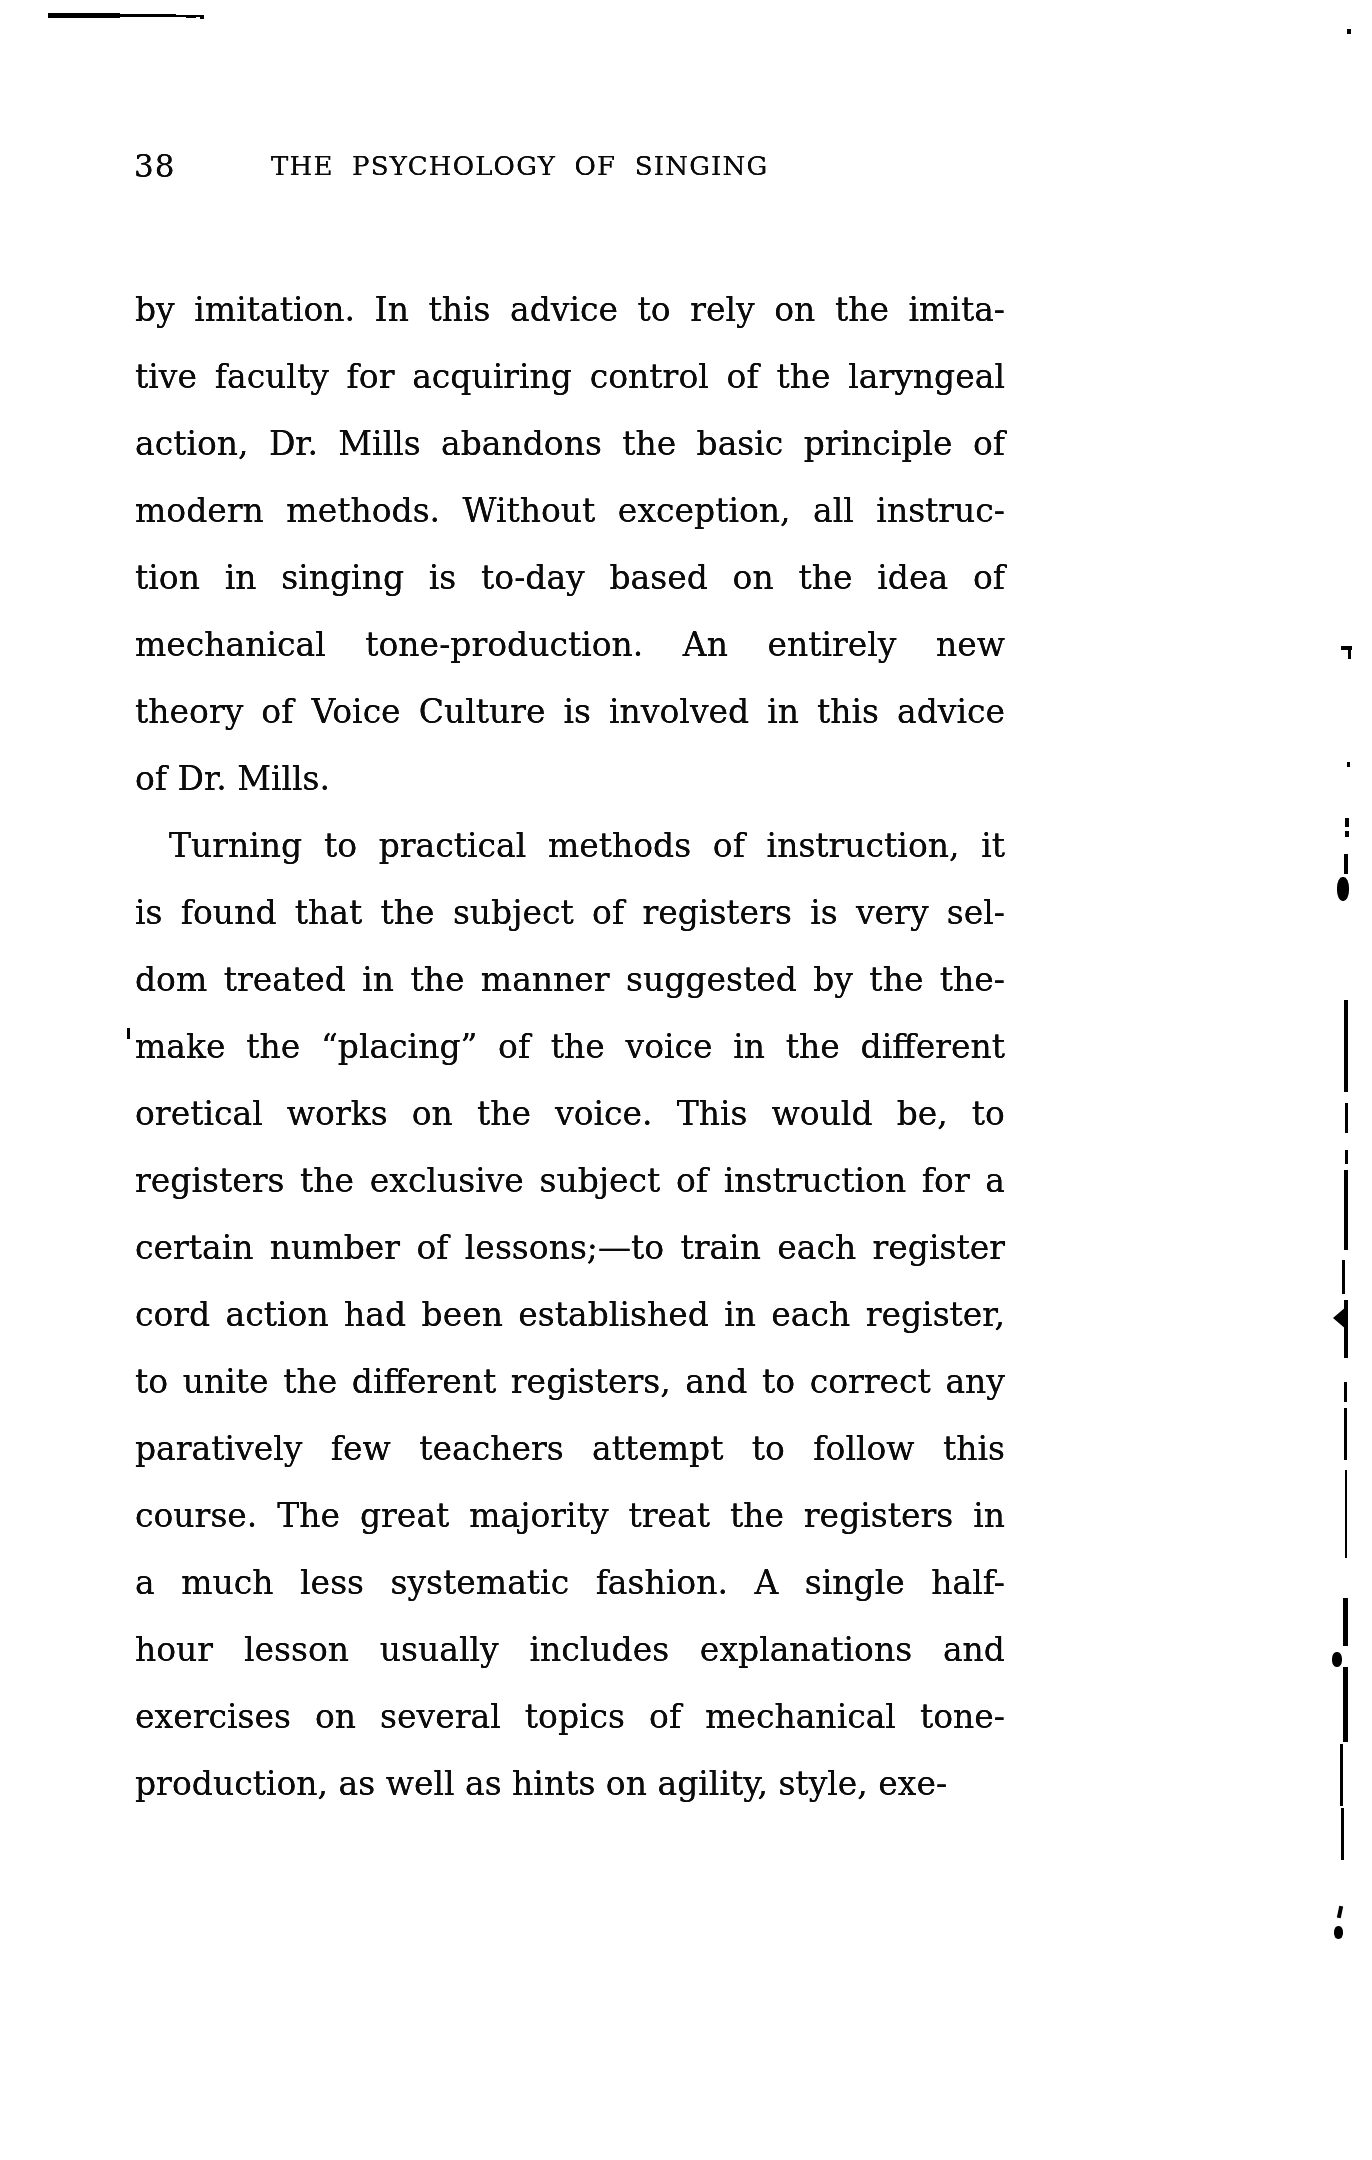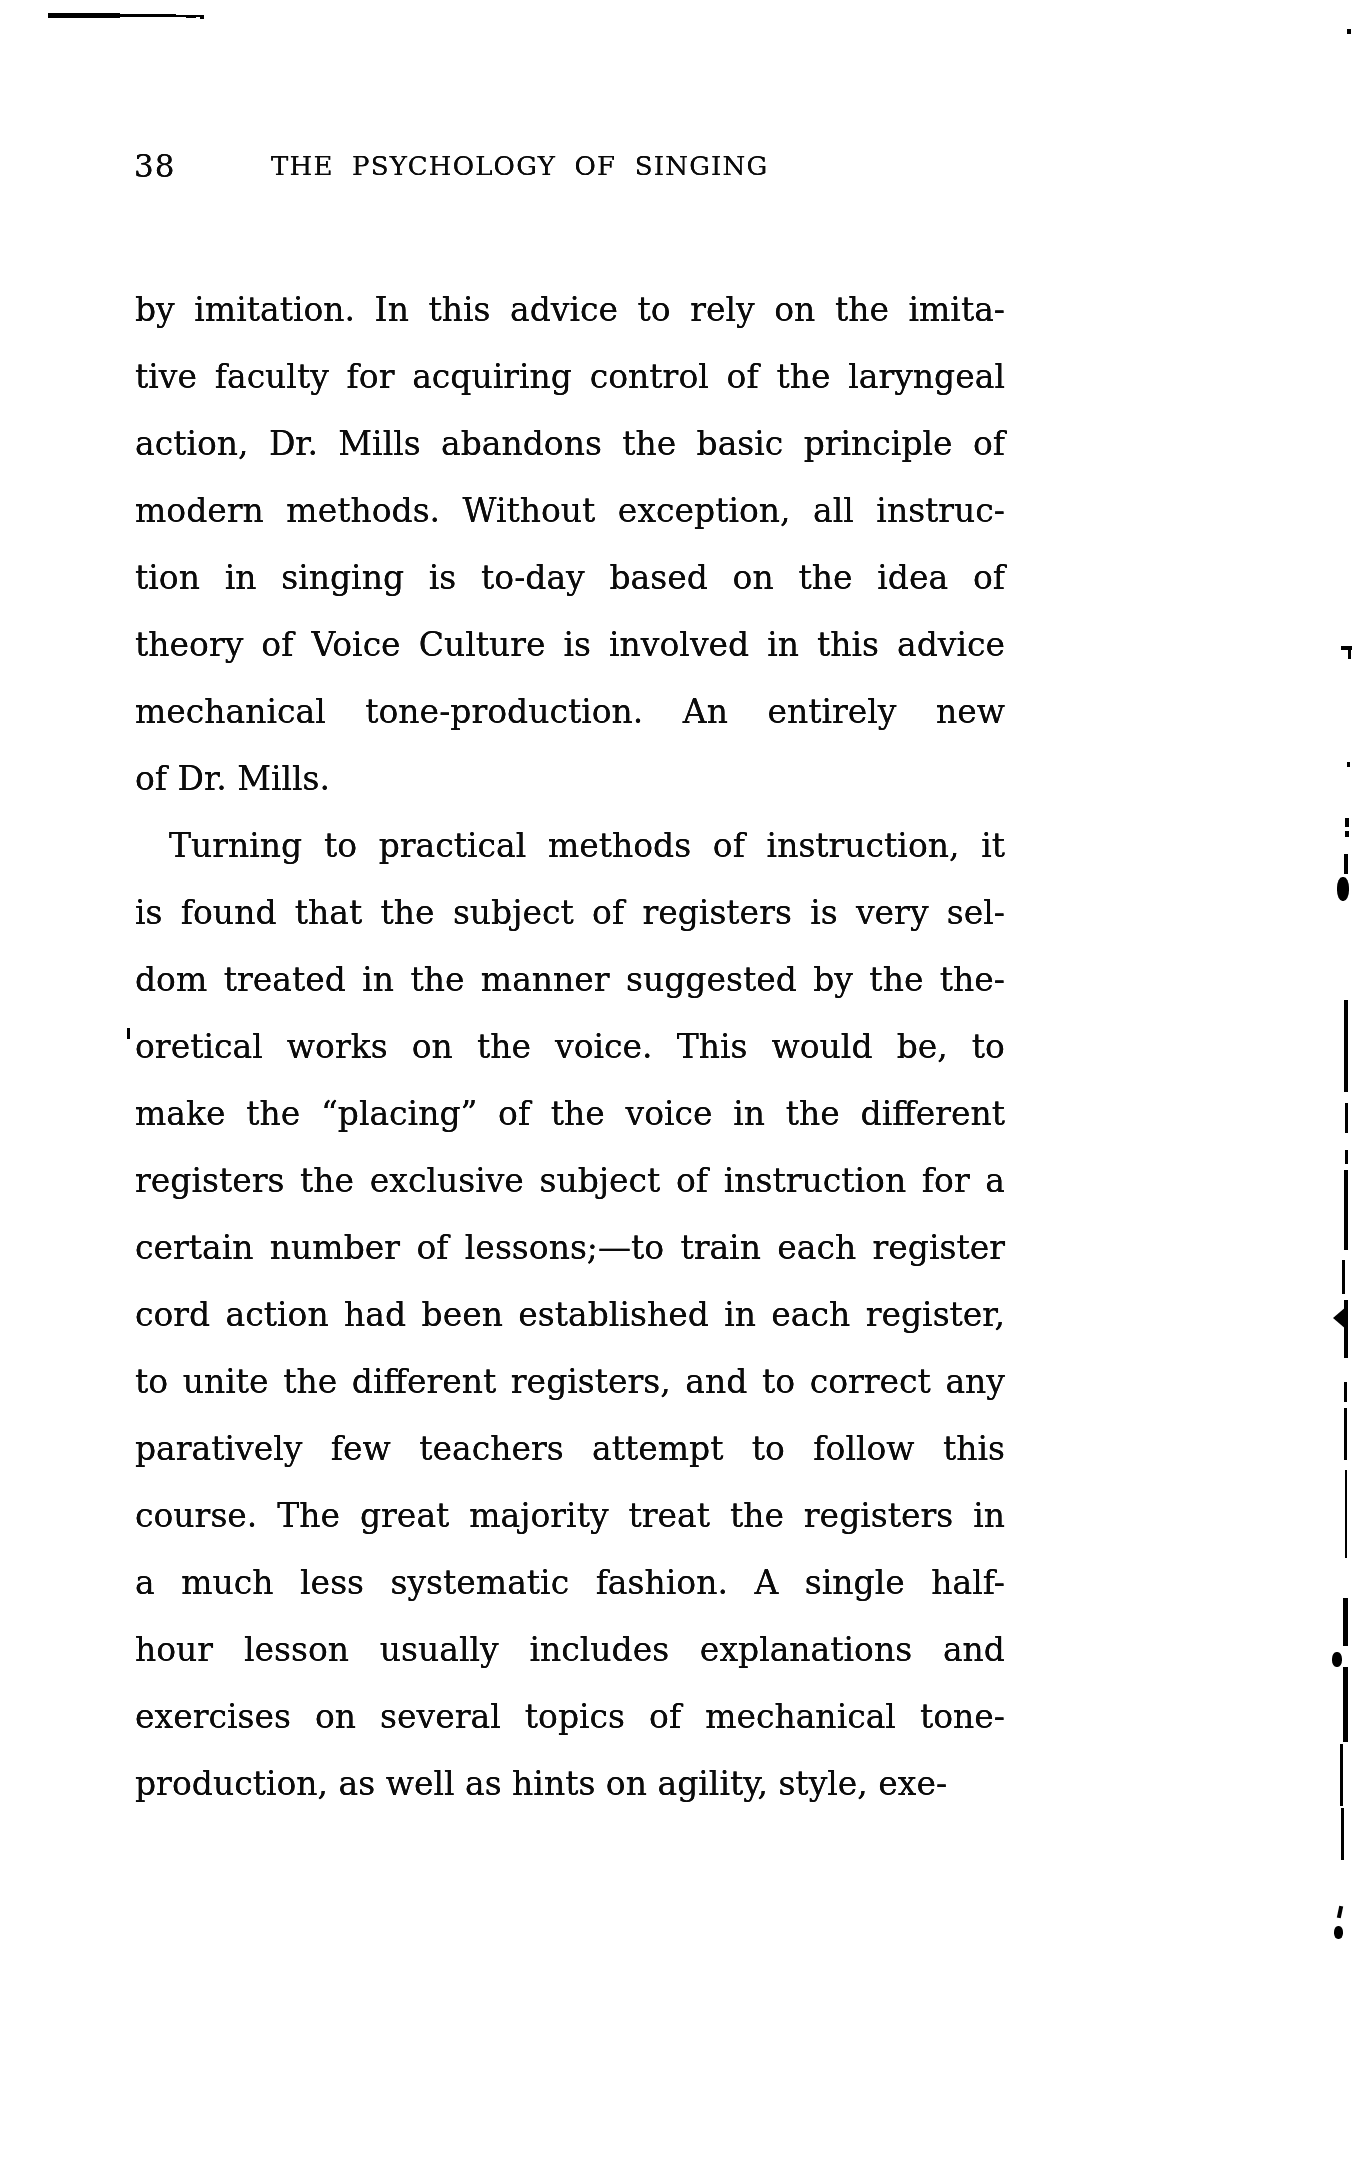--- a/index.html
+++ b/index.html
@@ -65,28 +65,28 @@
     <span class="page-num">38</span>
     <span class="head-title">THE PSYCHOLOGY OF SINGING</span>
   </div>
 
   <div class="body-text">
     <div class="line">by imitation. In this advice to rely on the imita-</div>
     <div class="line">tive faculty for acquiring control of the laryngeal</div>
     <div class="line">action, Dr. Mills abandons the basic principle of</div>
     <div class="line">modern methods. Without exception, all instruc-</div>
     <div class="line">tion in singing is to-day based on the idea of</div>
+    <div class="line">mechanical tone-production. An entirely new</div>
     <div class="line">theory of Voice Culture is involved in this advice</div>
-    <div class="line">mechanical tone-production. An entirely new</div>
     <div class="line para-end">of Dr. Mills.</div>
     <div class="line indent">Turning to practical methods of instruction, it</div>
     <div class="line">is found that the subject of registers is very sel-</div>
     <div class="line">dom treated in the manner suggested by the the-</div>
+    <div class="line">make the “placing” of the voice in the different</div>
     <div class="line">oretical works on the voice. This would be, to</div>
-    <div class="line">make the “placing” of the voice in the different</div>
     <div class="line">registers the exclusive subject of instruction for a</div>
     <div class="line">certain number of lessons;—to train each register</div>
     <div class="line">cord action had been established in each register,</div>
     <div class="line">to unite the different registers, and to correct any</div>
     <div class="line">paratively few teachers attempt to follow this</div>
     <div class="line">course. The great majority treat the registers in</div>
     <div class="line">a much less systematic fashion. A single half-</div>
     <div class="line">hour lesson usually includes explanations and</div>
     <div class="line">exercises on several topics of mechanical tone-</div>
     <div class="line para-end">production, as well as hints on agility, style, exe-</div>

